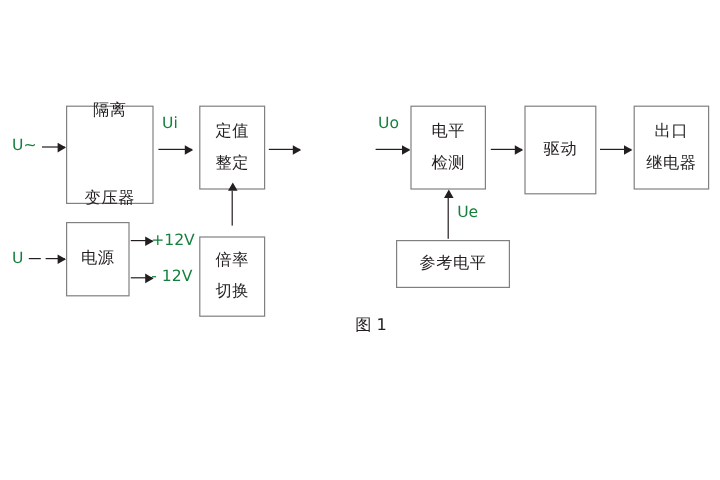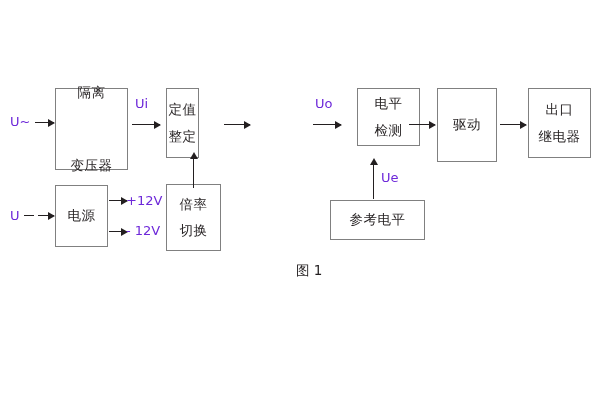--- a/index.html
+++ b/index.html
@@ -37,21 +37,21 @@
     letter-spacing: 0.5px;
   }
   .box .ln + .ln {
     margin-top: 13px;
   }
   .box.single .ln {
     margin-top: 0;
   }
   .lbl {
     position: absolute;
-    color: #6d28d9;
+    color: #15803d;
     font-size: 13px;
     white-space: nowrap;
     line-height: 1;
   }
   .arrow-h {
     position: absolute;
     height: 1px;
     background: #231f20;
   }
   .arrow-h::after {
@@ -102,32 +102,32 @@
   <div class="arrow-h" style="left:35px; top:122px; width:19px;"></div>
 
   <div class="box" style="left: 55px; top: 88px; width: 73px; height: 82px; border-color: rgb(128, 128, 128); gap: 46px;">
     <span class="ln" id="b1l1">隔离</span>
     <span class="ln" id="b1l2">变压器</span>
   </div>
 
   <div class="lbl" style="left:135px; top:97px;">Ui</div>
   <div class="arrow-h" style="left:132px; top:124px; width:28px;"></div>
 
-  <div class="box" style="left: 166px; top: 88px; width: 33px; height: 70px; border-color: rgb(128, 128, 128);">
+  <div class="box" style="left: 166px; top: 88px; width: 55px; height: 70px; border-color: rgb(128, 128, 128);">
     <span class="ln" id="b2l1">定值</span>
     <span class="ln" id="b2l2">整定</span>
   </div>
 
   <div class="arrow-h" style="left:224px; top:124px; width:26px;"></div>
 
 
   <div class="lbl" style="left:315px; top:97px;">Uo</div>
   <div class="arrow-h" style="left:313px; top:124px; width:28px;"></div>
 
-  <div class="box" style="left: 357px; top: 88px; width: 63px; height: 58px; border-color: rgb(128, 128, 128);">
+  <div class="box" style="left: 342px; top: 88px; width: 63px; height: 70px; border-color: rgb(128, 128, 128);">
     <span class="ln" id="b4l1">电平</span>
     <span class="ln" id="b4l2">检测</span>
   </div>
 
   <div class="arrow-h" style="left:409px; top:124px; width:26px;"></div>
 
   <div class="box single" style="left: 437px; top: 88px; width: 60px; height: 74px; border-color: rgb(128, 128, 128);">
     <span class="ln" id="b5l1">驱动</span>
   </div>
 
@@ -145,21 +145,21 @@
   <div class="box single" style="left: 55px; top: 185px; width: 53px; height: 62px; border-color: rgb(128, 128, 128);">
     <span class="ln" id="b7l1">电源</span>
   </div>
 
   <div class="arrow-h" style="left:109px; top:200px; width:18px;"></div>
   <div class="lbl" style="left:126px; top:194px;">+12V</div>
 
   <div class="arrow-h" style="left:109px; top:231px; width:18px;"></div>
   <div class="lbl" style="left:126px; top:224px;">- 12V</div>
 
-  <div class="box" style="left: 166px; top: 184px; width: 55px; height: 67px; border-color: rgb(128, 128, 128);">
+  <div class="box" style="left: 166px; top: 197px; width: 55px; height: 67px; border-color: rgb(128, 128, 128);">
     <span class="ln" id="b8l1">倍率</span>
     <span class="ln" id="b8l2">切换</span>
   </div>
 
   <div class="arrow-v" style="left:193px; top:159px; height:29px;"></div>
 
   <div class="box single" style="left: 330px; top: 200px; width: 95px; height: 40px; border-color: rgb(128, 128, 128);">
     <span class="ln" id="b9l1">参考电平</span>
   </div>
 

